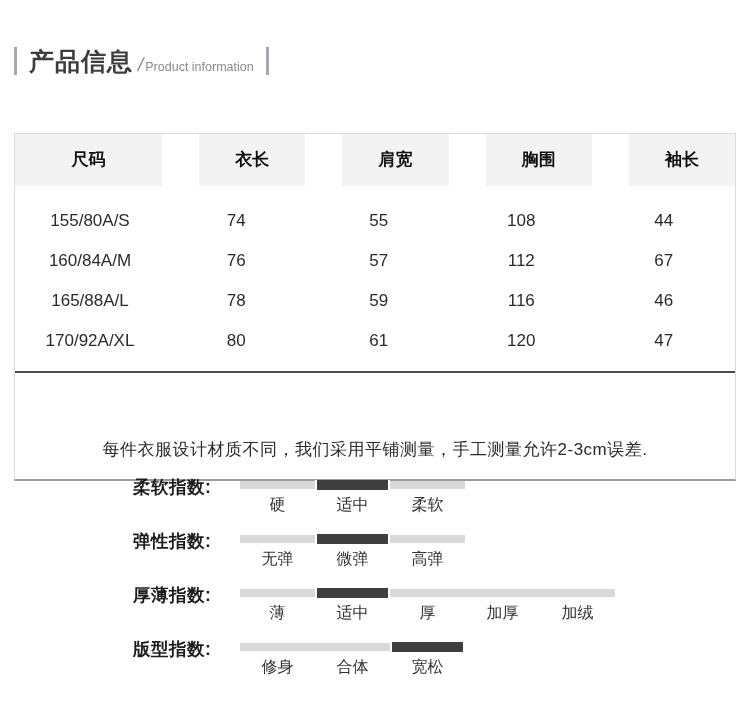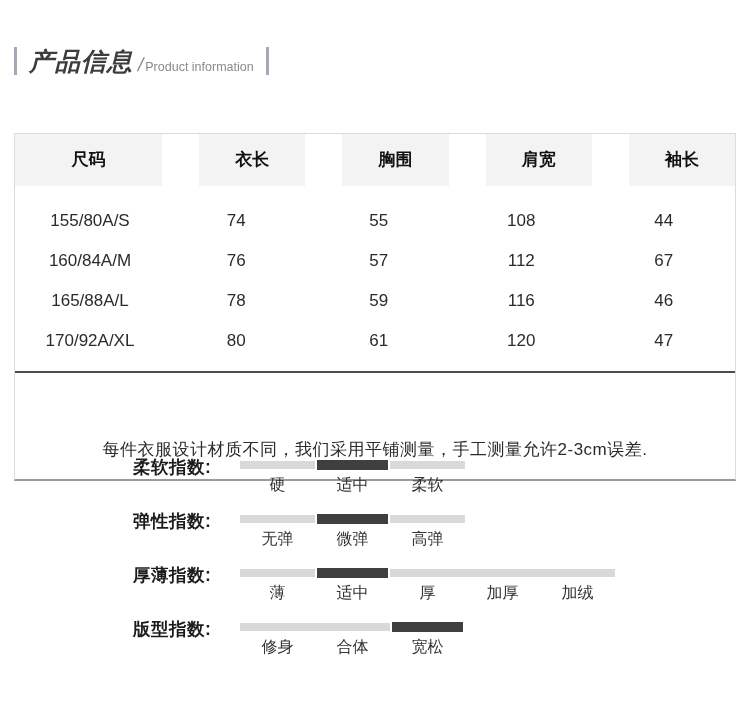--- a/index.html
+++ b/index.html
@@ -26,21 +26,20 @@
     background: #aba5b8;
     align-self: center;
   }
   .page-title {
     font-size: 25px;
     font-weight: 700;
     color: #3d3d3d;
     letter-spacing: 1px;
     margin-left: 12px;
     line-height: 30px;
-    font-style: italic;
   }
   .title-slash {
     font-size: 19px;
     color: #8a8a8a;
     margin-left: 5px;
     line-height: 22px;
     transform: skewX(-12deg);
   }
   .page-subtitle {
     font-size: 12.5px;
@@ -99,21 +98,21 @@
     justify-content: center;
     font-size: 17px;
     color: #2b2b2b;
     letter-spacing: 0.5px;
     margin-top: 46px;
   }
 
   
   .indicator-section {
     position: absolute;
-    left: 133px; top: 456px;
+    left: 133px; top: 476px;
   }
   .ind-row { display: flex; margin-bottom: 14px; }
   .ind-label {
     width: 107px;
     font-size: 17.5px;
     font-weight: 700;
     color: #1c1c1c;
     letter-spacing: 0.5px;
     line-height: 20px;
     padding-top: 1px;
@@ -152,22 +151,22 @@
     <div class="page-title">产品信息</div>
     <div class="title-slash">/</div>
     <div class="page-subtitle">Product information</div>
     <div class="accent-bar"></div>
   </div>
 
   <div class="size-table">
     <div class="thead" id="thead">
         <div class="th">尺码</div>
         <div class="th">衣长</div>
+        <div class="th">肩宽</div>
         <div class="th">胸围</div>
-        <div class="th">肩宽</div>
         <div class="th">袖长</div>
       </div>
     <div class="tbody" id="tbody">
         <div class="tr">
           <div class="td">155/80A/S</div>
           <div class="td">74</div>
           <div class="td">55</div>
           <div class="td">108</div>
           <div class="td">44</div>
         </div>

